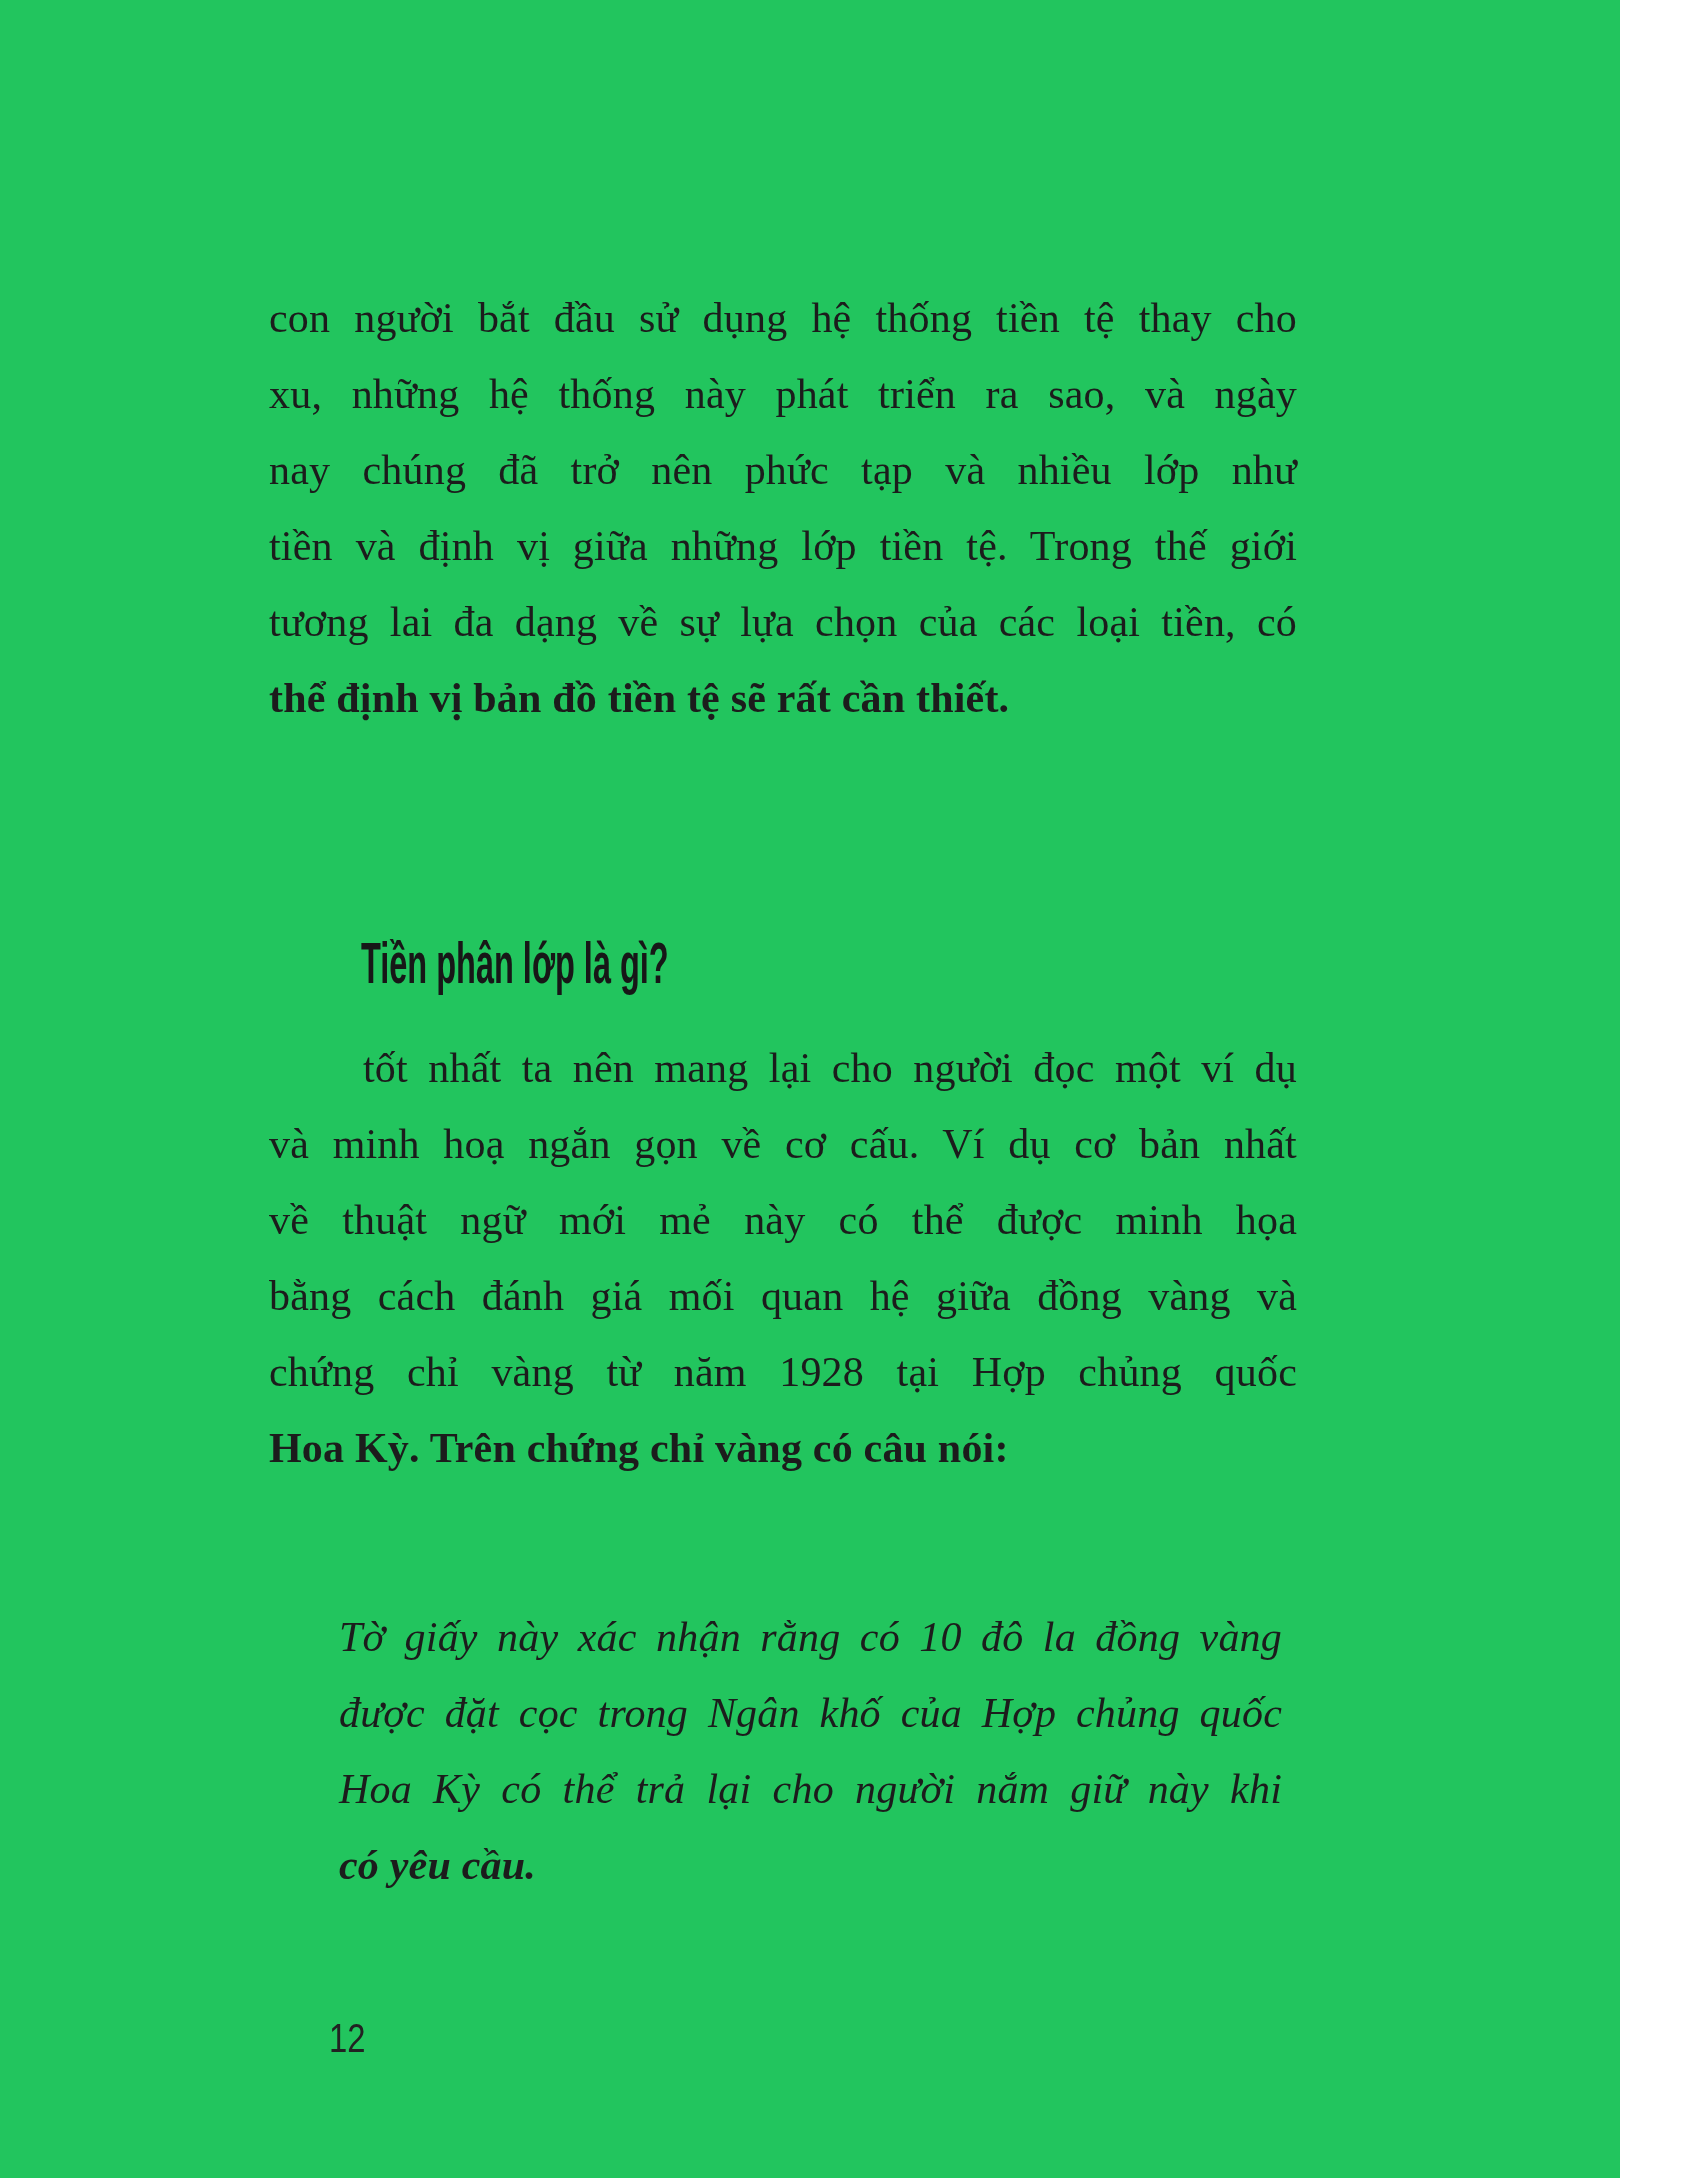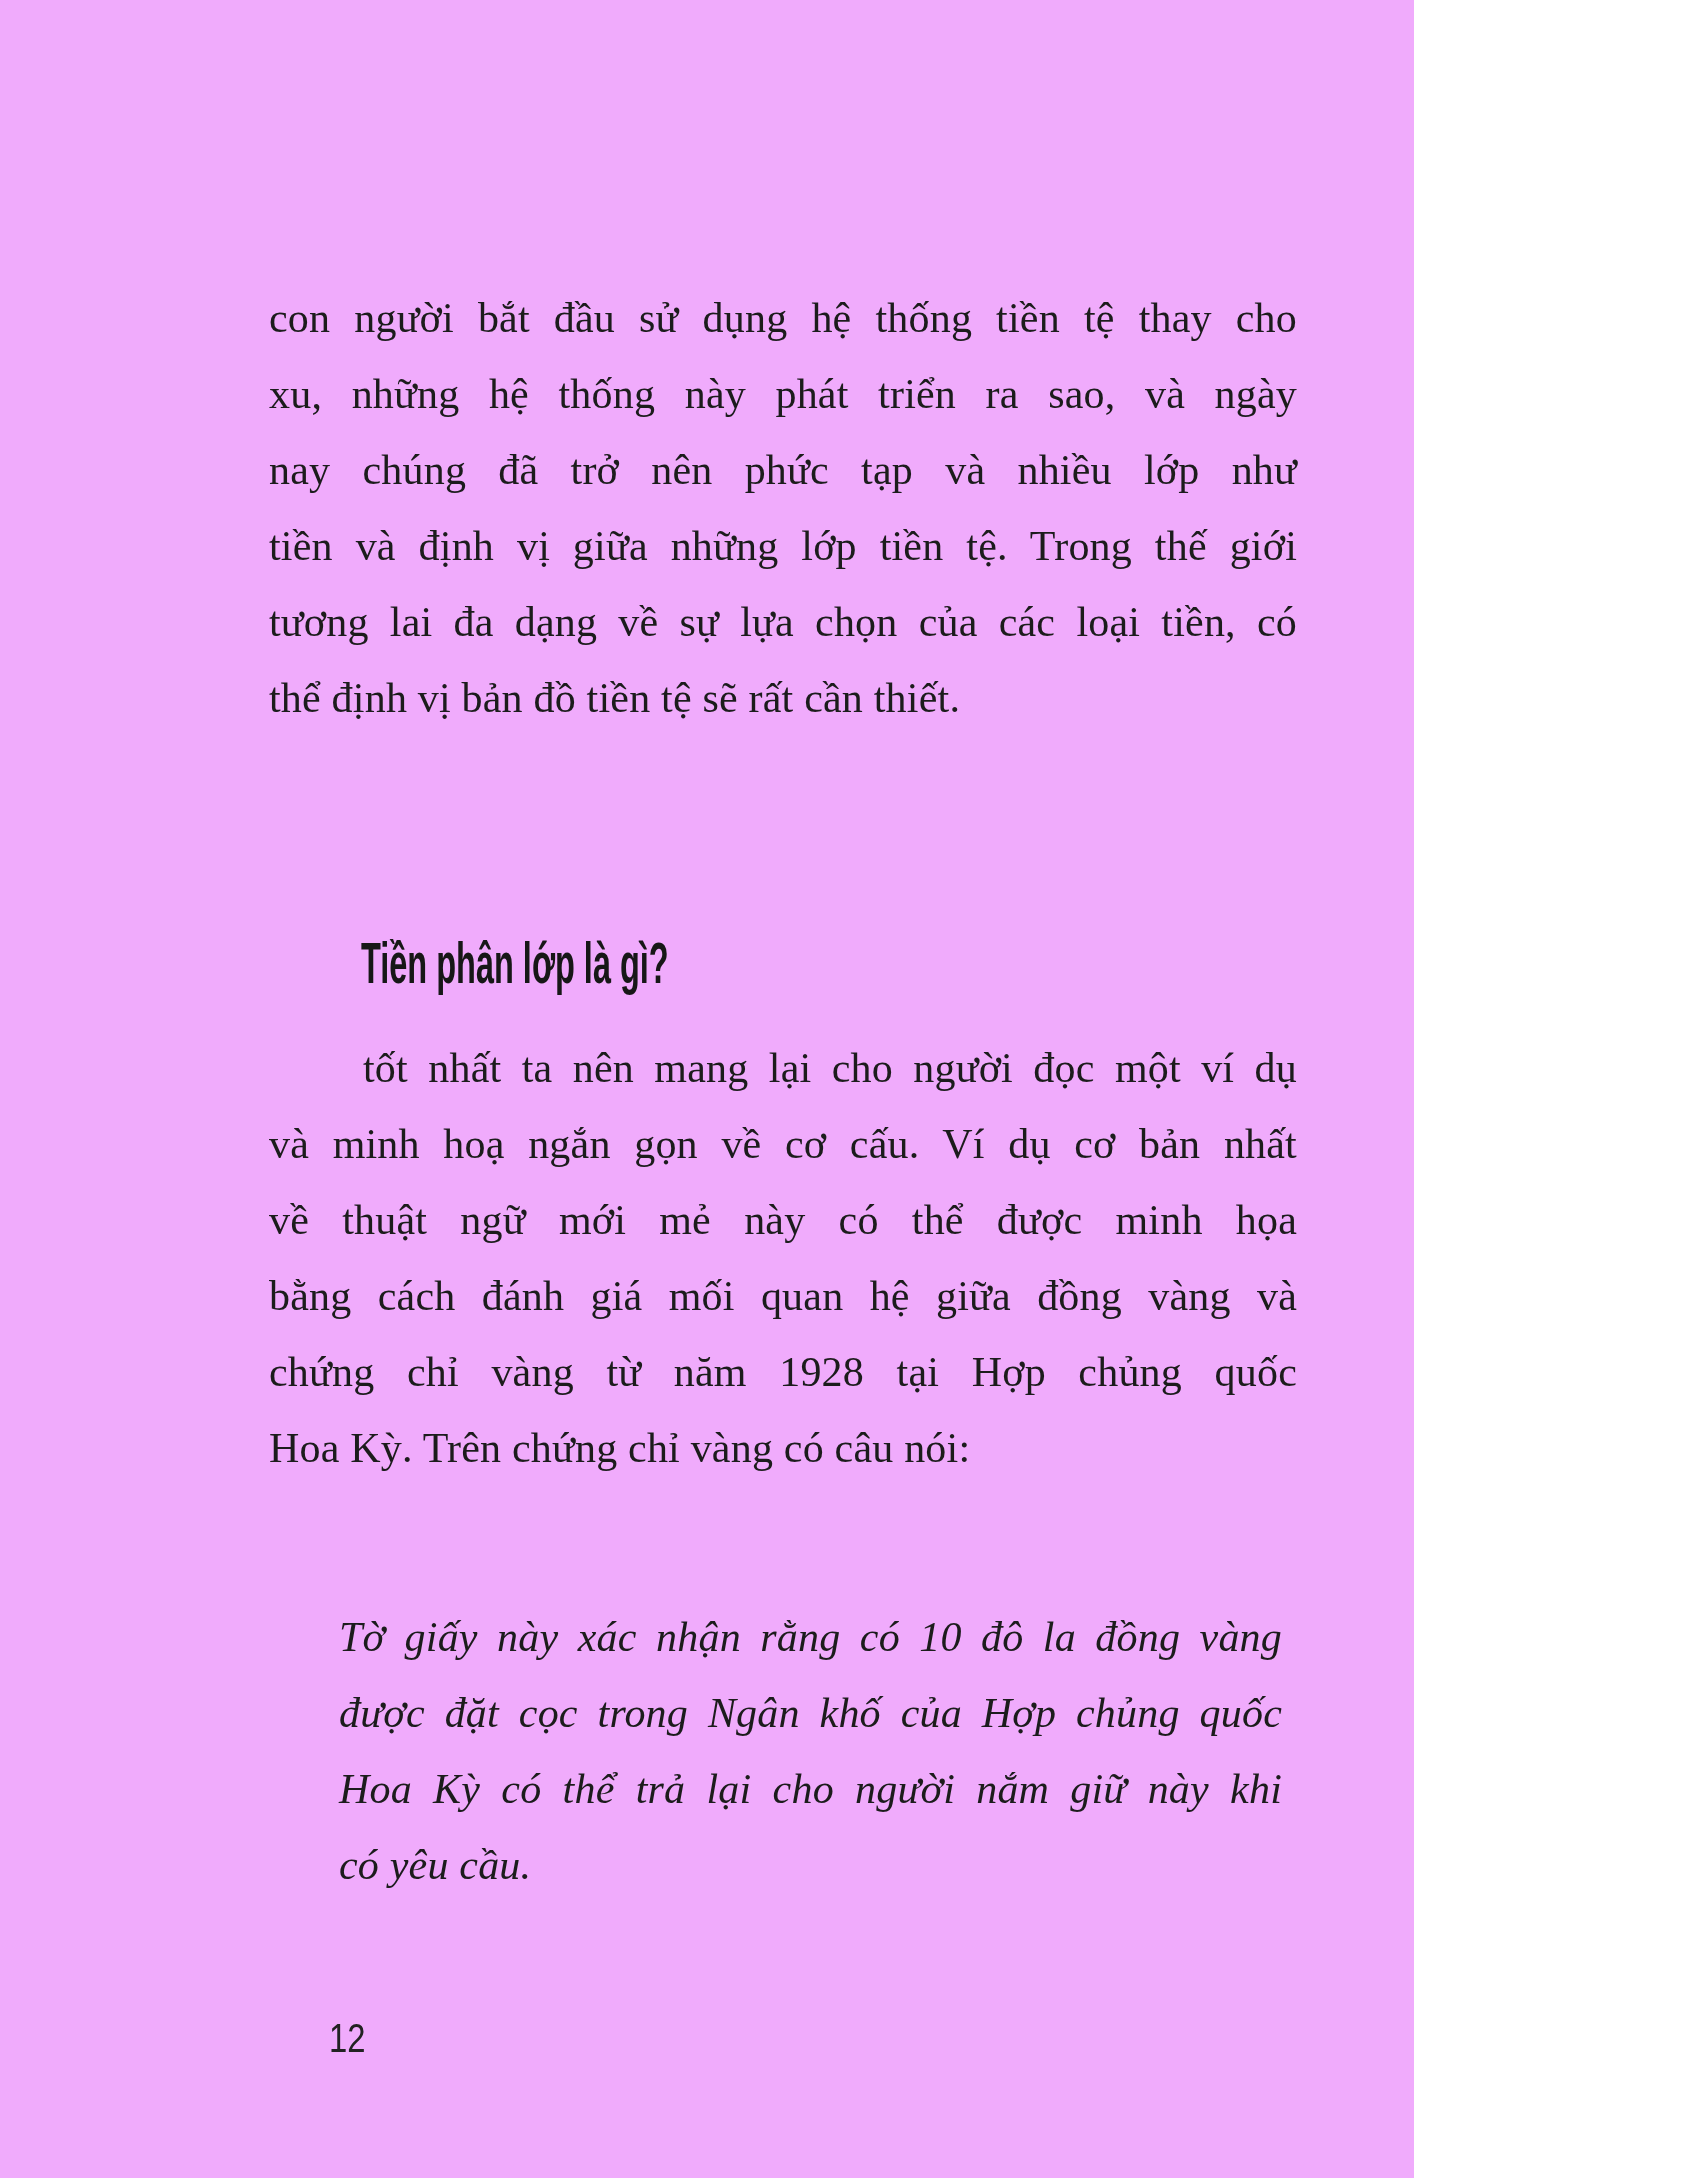--- a/index.html
+++ b/index.html
@@ -2,43 +2,44 @@
 <html><head>
 <meta charset="utf-8">
 <style>
   html, body {
     margin: 0;
     padding: 0;
     background: #ffffff;
   }
   .page {
     position: relative;
-    width: 1414px;
+    width: 1620px;
     height: 2178px;
-    background: #f0abfc;
+    background: #22c55e;
     overflow: hidden;
     font-family: "Liberation Serif", serif;
     color: #1c1c1c;
   }
   .textblock {
     position: absolute;
     left: 269px;
     width: 1028px;
   }
   .textblock .line {
     font-size: 42px;
     line-height: 76px;
     height: 76px;
     text-align: justify;
     text-align-last: justify;
     white-space: nowrap;
     letter-spacing: 0.2px;
   }
   .textblock .line:last-child {
     text-align-last: left;
+    font-weight: bold;
   }
   #paragraph-intro { top: 280px; }
   #paragraph-example { top: 1030px; }
   #paragraph-example .line:first-child { padding-left: 94px; }
   #block-quote {
     top: 1599px;
     left: 339px;
     width: 943px;
     font-style: italic;
   }

